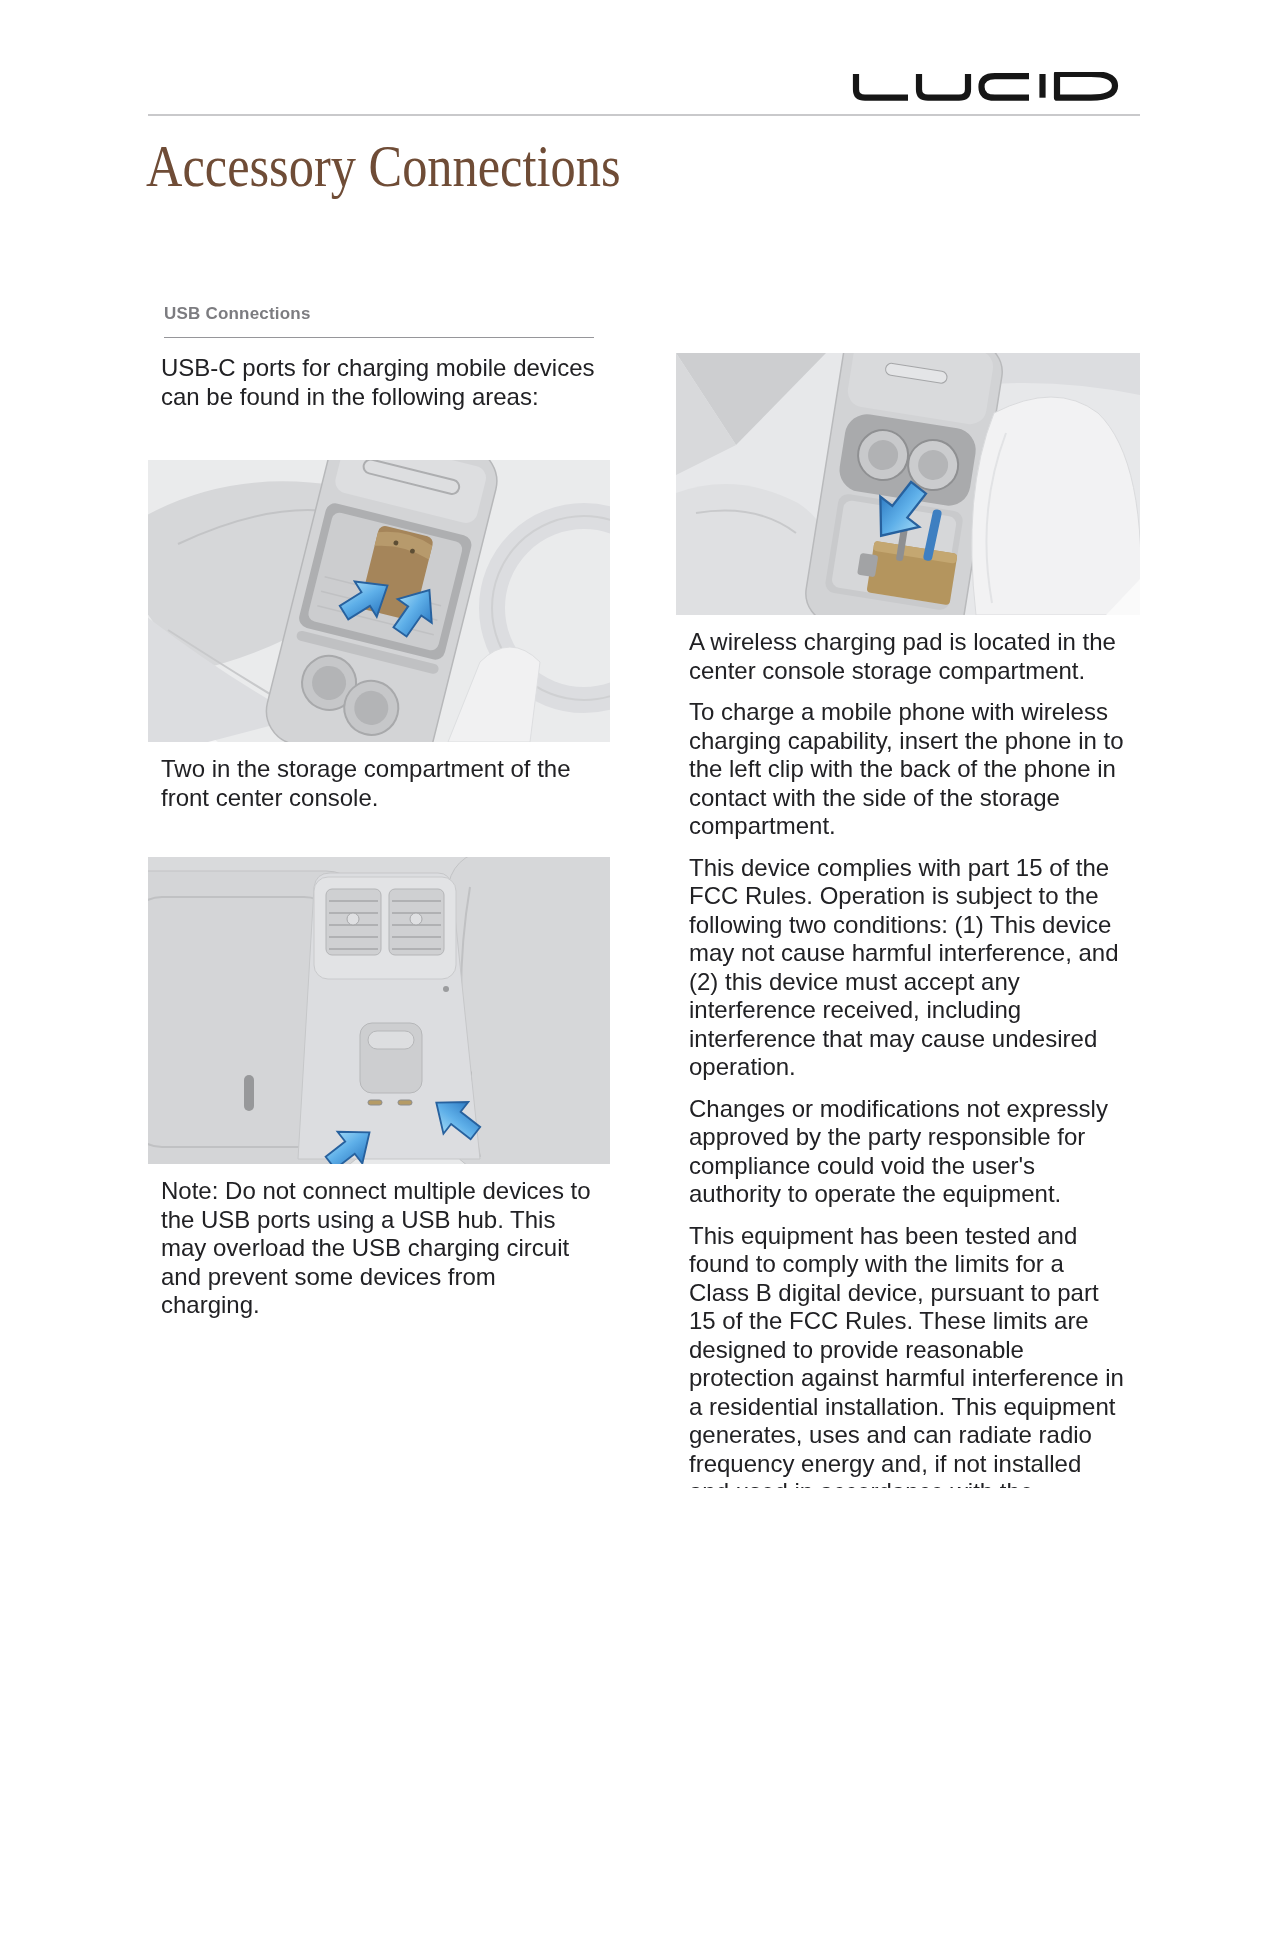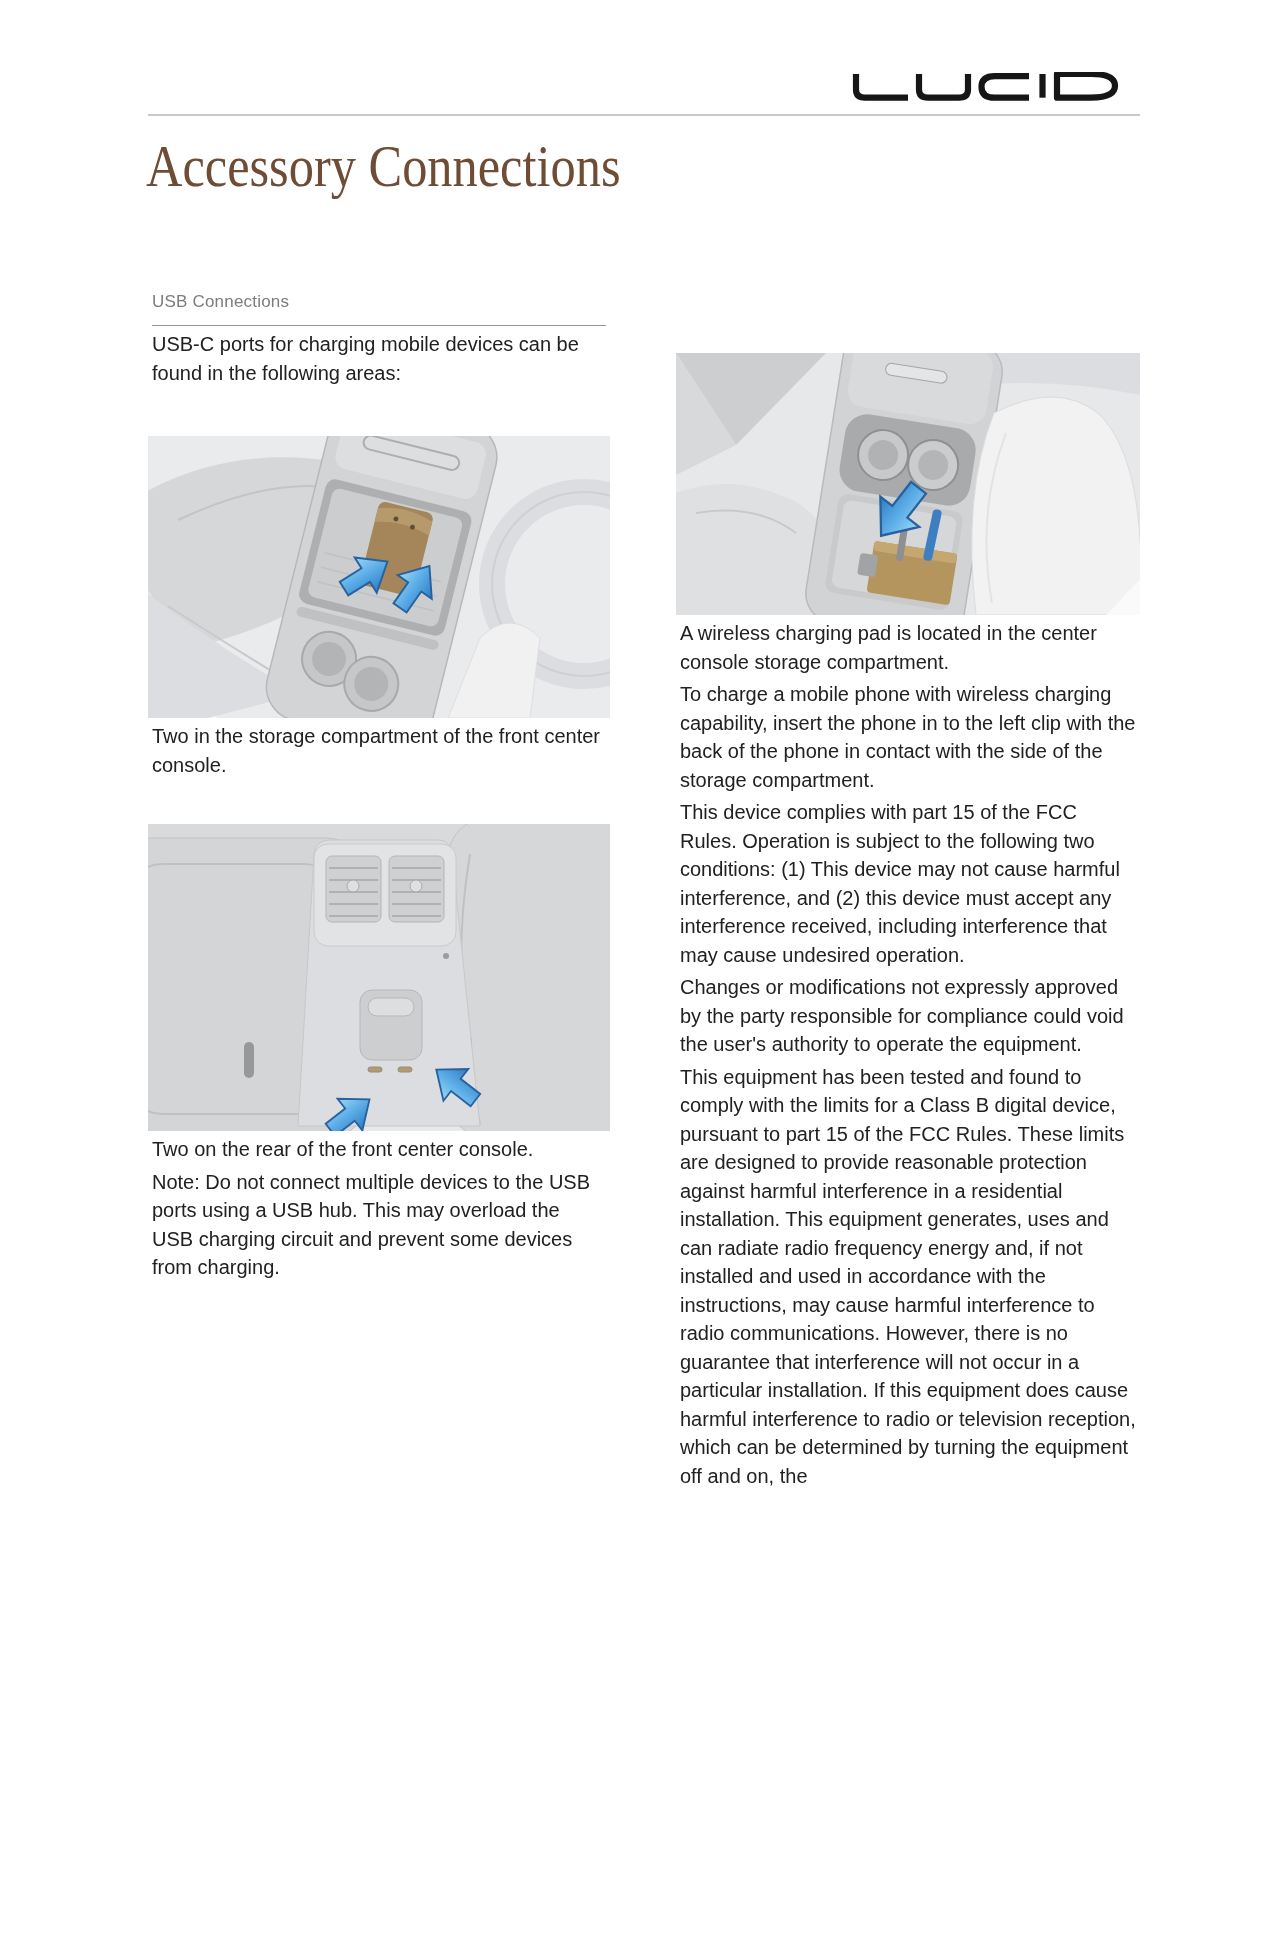--- a/index.html
+++ b/index.html
@@ -14,24 +14,24 @@
     position:absolute;left:146px;top:132px;margin:0;
     font-family:"Liberation Serif","DejaVu Serif",serif;font-weight:400;
     font-size:60px;color:#6f4c36;white-space:nowrap;
     transform:scaleX(.84);transform-origin:left top;letter-spacing:0;
   }
   
   .col{position:absolute;top:288px;}
   .col-left{left:148px;width:462px;}
   .col-right{left:676px;width:464px;}
   .col-header{
-    margin:4px;font-size:17px;font-weight:400;color:#7c7c80;letter-spacing:.2px;
+    margin:16px;font-size:17px;font-weight:700;color:#7c7c80;letter-spacing:.2px;
     padding-bottom:13px;border-bottom:1px solid #96969a;
   }
-  p.body{margin:4px;font-size:20px;line-height:28.5px;color:#212124;}
+  p.body{margin:13px;font-size:24px;line-height:28.5px;color:#212124;}
   .intro{margin-top:40px;}
   .fig{display:block;}
   .fig svg{display:block;}
   .fig1{margin-top:49px;}
   .cap1{margin-top:45px;}
   .fig2{margin-top:45px;}
   .cap2{margin-top:62px;}
   .note{margin-top:15px;}
   .note-label{}
   .fig3{margin-top:65px;}
@@ -149,21 +149,20 @@
           <rect x="212" y="166" width="62" height="70" rx="12" fill="#cdced0" stroke="#b6b7b9"></rect>
           <rect x="220" y="174" width="46" height="18" rx="9" fill="#dddee0" stroke="#b6b7b9"></rect>
           <rect x="220" y="243" width="14" height="5" rx="2.5" fill="#b59b66" stroke="#8c8d8f"></rect>
           <rect x="250" y="243" width="14" height="5" rx="2.5" fill="#b59b66" stroke="#8c8d8f"></rect>
         </g>
         <use href="#arw2" transform="translate(170,290) rotate(-38) scale(1.55)" fill="url(#ag2)" stroke="#27619e" stroke-width="1.2"></use>
         <use href="#arw2" transform="translate(315,292) rotate(-142) scale(1.55)" fill="url(#ag2)" stroke="#27619e" stroke-width="1.2"></use>
       </svg>
     </div>
 
-    <p class="body cap2">Two on the rear of the front center console.</p>
 
     <p class="body note"><span class="note-label">Note:</span><span> Do not connect multiple devices to the USB ports using a USB hub. This may overload the USB charging circuit and prevent some devices from charging.</span></p>
   </div>
 
   <div class="col col-right">
 
     <div class="fig fig3">
       <svg width="464" height="262" viewBox="0 0 464 262">
         <defs>
           <linearGradient id="ag3" x1="0" y1="0" x2="0" y2="1">

